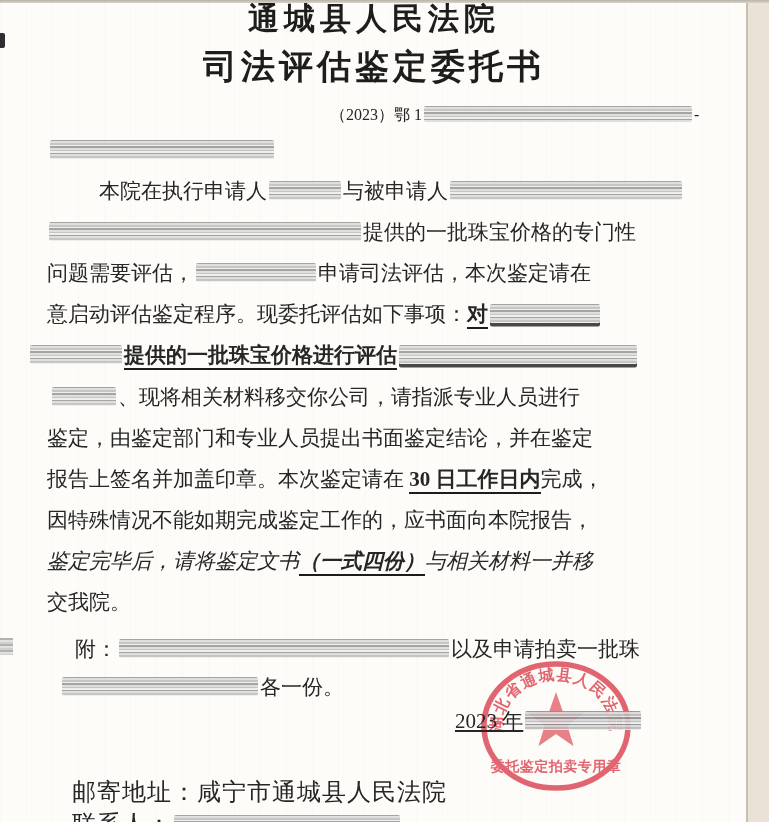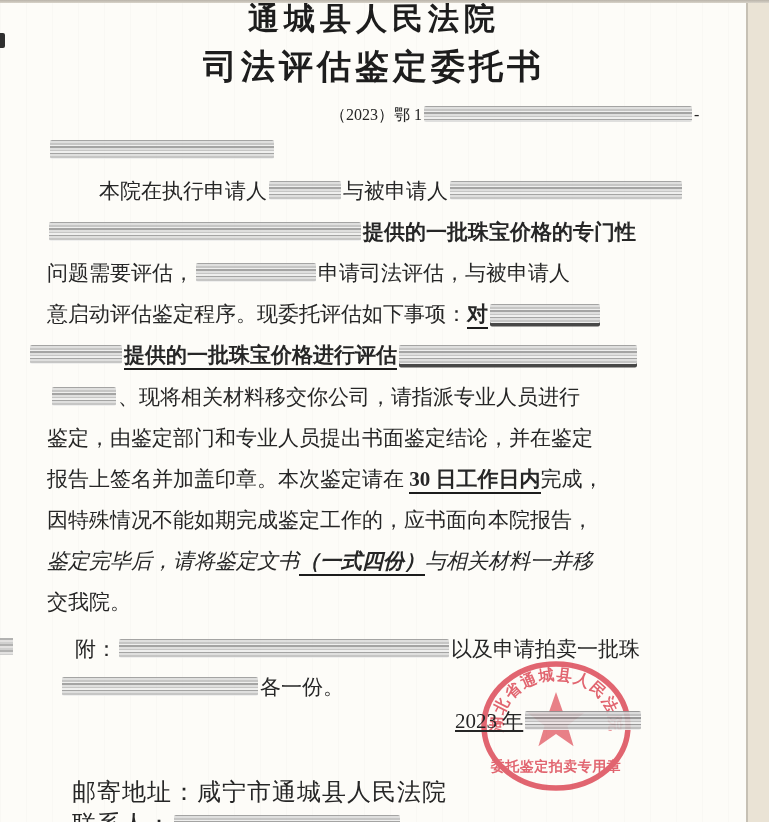--- a/index.html
+++ b/index.html
@@ -32,21 +32,21 @@
   .seg.u{border-bottom:2.5px solid #1c1c1c;padding-bottom:1px;}
   .blur{display:inline-block;height:19px;vertical-align:-2px;margin:0 2px;border-radius:2px;
     background:repeating-linear-gradient(180deg,#8f8f8f 0 1.5px,#d8d8d8 1.5px 3.5px,#b9b9b9 3.5px 5px,#ececec 5px 6.5px);
     filter:blur(.55px);opacity:.8;}
   .blur.u{box-shadow:0 3.5px 0 0 #1c1c1c;}
 
   .ln-case{top:98px;left:330px;font-size:16px;}
   .ln-case .blur{height:16px;}
   .ln-redact1{top:133px;left:48px;}
   .ln-p1l1{top:174px;left:99px;}
-  .ln-p1l2{top:215px;left:47px;font-weight:bold;}
+  .ln-p1l2{top:215px;left:47px;}
   .ln-p1l3{top:256px;left:47px;}
   .ln-p1l4{top:297px;left:47px;}
   .ln-p1l5{top:338px;left:28px;}
   .ln-p2l1{top:380px;left:50px;}
   .ln-p2l2{top:421px;left:47px;}
   .ln-p2l3{top:462px;left:47px;}
   .ln-p2l4{top:503px;left:47px;}
   .ln-p2l5{top:544px;left:47px;font-style:italic;}
   .ln-p2l6{top:585px;left:47px;}
   .ln-attach1{top:632px;left:75px;text-align:right;}
@@ -80,21 +80,21 @@
       <textPath href="#sealArc" startOffset="50%" text-anchor="middle">湖北省通城县人民法院</textPath>
     </text>
     <text x="79" y="111" text-anchor="middle" font-size="14" font-weight="bold" fill="#e0515f" letter-spacing="0.5" font-family="DejaVu Sans, Liberation Sans, sans-serif">委托鉴定拍卖专用章</text>
   </svg>
 
   <div id="doc-lines">
       <div class="ln ln-case"><span class="seg">（2023）鄂 1</span><span class="blur" style="width: 268px;"></span><span class="seg">-</span></div>
       <div class="ln ln-redact1"><span class="blur" style="width: 224px;"></span></div>
       <div class="ln ln-p1l1"><span class="seg">本院在执行申请人</span><span class="blur" style="width: 72px;"></span><span class="seg">与被申请人</span><span class="blur" style="width: 232px;"></span></div>
       <div class="ln ln-p1l2"><span class="blur" style="width: 312px;"></span><span class="seg">提供的一批珠宝价格的专门性</span></div>
-      <div class="ln ln-p1l3"><span class="seg">问题需要评估，</span><span class="blur" style="width: 120px;"></span><span class="seg">申请司法评估，与被申请人</span></div>
+      <div class="ln ln-p1l3"><span class="seg">问题需要评估，</span><span class="blur" style="width: 120px;"></span><span class="seg">申请司法评估，本次鉴定请在</span></div>
       <div class="ln ln-p1l4"><span class="seg">意启动评估鉴定程序。现委托评估如下事项：</span><span class="seg b u">对</span><span class="blur u" style="width: 110px;"></span></div>
       <div class="ln ln-p1l5"><span class="blur" style="width: 92px;"></span><span class="seg b u">提供的一批珠宝价格进行评估</span><span class="blur u" style="width: 238px;"></span></div>
       <div class="ln ln-p2l1"><span class="blur" style="width: 64px;"></span><span class="seg">、现将相关材料移交你公司，请指派专业人员进行</span></div>
       <div class="ln ln-p2l2"><span class="seg">鉴定，由鉴定部门和专业人员提出书面鉴定结论，并在鉴定</span></div>
       <div class="ln ln-p2l3"><span class="seg">报告上签名并加盖印章。本次鉴定请在 </span><span class="seg b u">30 日工作日内</span><span class="seg">完成，</span></div>
       <div class="ln ln-p2l4"><span class="seg">因特殊情况不能如期完成鉴定工作的，应书面向本院报告，</span></div>
       <div class="ln ln-p2l5"><span class="seg">鉴定完毕后，请将鉴定文书</span><span class="seg b u">（一式四份）</span><span class="seg">与相关材料一并移</span></div>
       <div class="ln ln-p2l6"><span class="seg">交我院。</span></div>
       <div class="ln ln-attach1"><span class="seg">附：</span><span class="blur" style="width: 330px;"></span><span class="seg">以及申请拍卖一批珠</span></div>
       <div class="ln ln-attach2"><span class="blur" style="width: 196px;"></span><span class="seg">各一份。</span></div>

